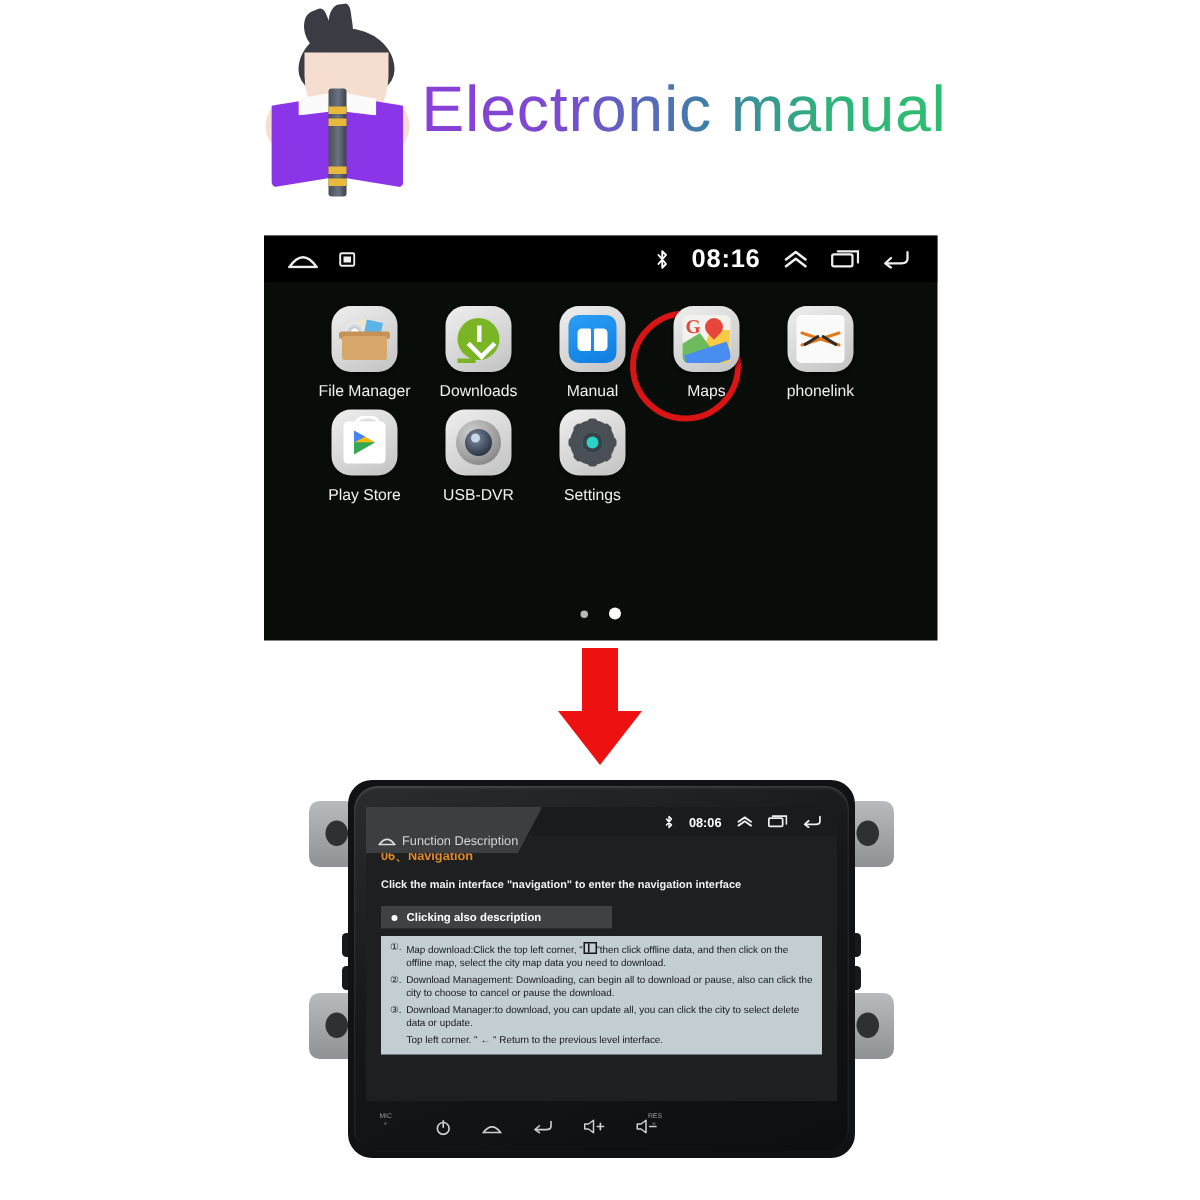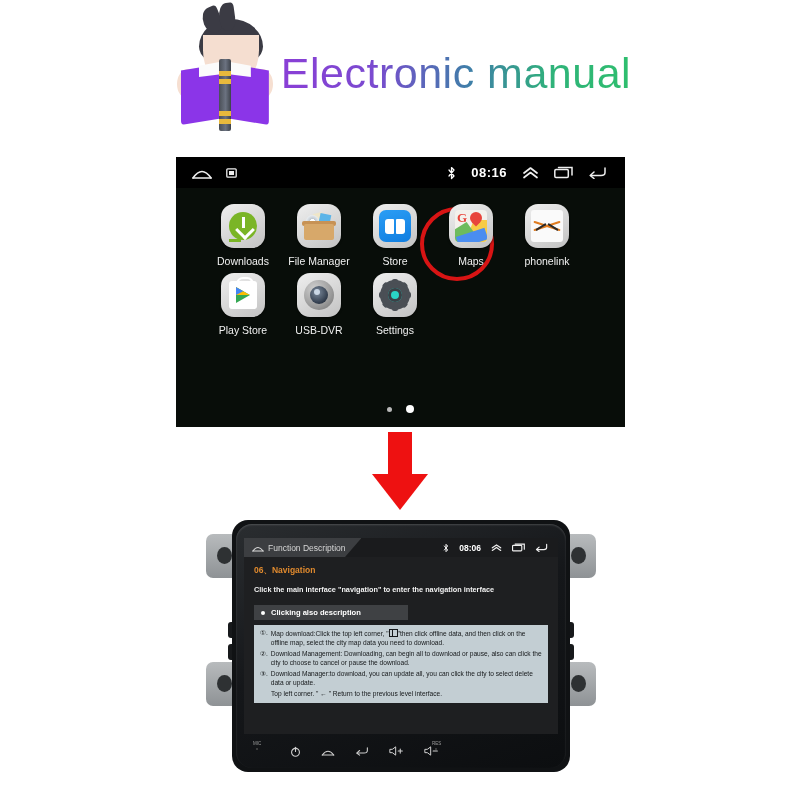--- a/index.html
+++ b/index.html
@@ -65,21 +65,21 @@
   #android-screen{
     position:absolute;left:176px;top:157px;width:449px;height:270px;
     background:#080d09;overflow:hidden;
   }
   #statusbar{
     position:absolute;left:0;top:0;width:449px;height:31px;
     background:#000;display:flex;align-items:center;
   }
   .sb-left{display:flex;align-items:center;gap:14px;margin-left:16px;}
   .sb-right{display:flex;align-items:center;gap:15px;margin-left:auto;margin-right:18px;color:#f2f2f2;}
-  .sb-clock{font-size:13px;font-weight:bold;color:#fff;letter-spacing:.5px;}
+  .sb-clock{font-size:17px;font-weight:bold;color:#fff;letter-spacing:.5px;}
   .ic{display:inline-block;}
 
   #apps{position:absolute;left:0;top:31px;width:449px;height:239px;}
   .app-row{display:flex;justify-content:flex-start;padding-left:29px;}
   .app-row.r1{margin-top:16px;}
   .app-row.r2{margin-top:6px;}
   .app{width:76px;display:flex;flex-direction:column;align-items:center;position:relative;}
   .app-icon{
     width:44px;height:44px;border-radius:13px;
     background:linear-gradient(150deg,#efefef,#d4d4d4 60%,#c2c2c2);
@@ -184,21 +184,21 @@
   .nb1{left:32px;top:110px;} .nb2{left:32px;top:132px;}
   .nb3{left:366px;top:110px;} .nb4{left:366px;top:132px;}
   #chassis{position:absolute;left:36px;top:8px;width:338px;height:252px;background:#101214;
     border-radius:16px;}
   #bezel{position:absolute;left:40px;top:12px;width:330px;height:244px;
     background:linear-gradient(160deg,#2a2d30,#15171a 45%,#0c0e10);border-radius:16px;
     box-shadow:inset 0 1px 2px rgba(255,255,255,.18);}
   #dev-screen{position:absolute;left:48px;top:26px;width:314px;height:196px;background:#1e1f21;overflow:hidden;}
 
   #dev-statusbar{position:relative;width:314px;height:19px;background:#1a1b1d;display:flex;align-items:center;}
-  #dev-tab{position:absolute;left:0;top:0;height:19px;padding:0 16px 0 8px;background:#3c3e41;
+  #dev-tab{position:absolute;left:0;top:0;height:19px;padding:12px 16px 0 8px;background:#3c3e41;
     display:flex;align-items:center;gap:4px;
     clip-path:polygon(0 0,100% 0,86% 100%,0 100%);}
   #dev-tab-label{font-size:8.5px;color:#d6d6d6;white-space:nowrap;}
   .dev-sb-right{display:flex;align-items:center;gap:10px;margin-left:auto;margin-right:10px;color:#e8e8e8;}
   .dev-clock{font-size:8.5px;font-weight:bold;color:#fff;}
 
   #dev-content{padding:8px 10px 0 10px;}
   #dev-heading{font-size:8.5px;color:#e08a2e;font-weight:bold;margin-bottom:8px;}
   .dev-p{font-size:7.3px;color:#f1f1f1;font-weight:bold;line-height:1.35;margin-bottom:6px;}
   #dev-bullet-bar{background:#3f4144;padding:3px 7px;display:inline-flex;align-items:center;gap:6px;
@@ -290,44 +290,44 @@
           </svg>
       </span>
     </div>
   </div>
 
   <div id="apps">
     <div class="app-row r1">
 
       <div class="app">
         <div class="app-icon">
-          <div class="dl-circle"></div>
-          <div class="dl-bar"></div>
-        </div>
-        <div class="app-label">Downloads</div>
-      </div>
-
-      <div class="app">
-        <div class="app-icon">
           <div class="fm-doc2"></div>
           <div class="fm-cd"></div>
           <div class="fm-doc"></div>
           <div class="fm-lid"></div>
           <div class="fm-box"></div>
         </div>
         <div class="app-label">File Manager</div>
       </div>
 
       <div class="app">
         <div class="app-icon">
+          <div class="dl-circle"></div>
+          <div class="dl-bar"></div>
+        </div>
+        <div class="app-label">Downloads</div>
+      </div>
+
+      <div class="app">
+        <div class="app-icon">
           <div class="man-sq">
             <div class="man-bk"></div>
           </div>
         </div>
-        <div class="app-label">Store</div>
+        <div class="app-label">Manual</div>
         <div id="circle-highlight"></div>
       </div>
 
       <div class="app">
         <div class="app-icon">
           <div class="mp-bg">
             <div class="mp-yellow"></div>
             <div class="mp-green"></div>
             <div class="mp-blue"></div>
             <div class="mp-g">G</div>

